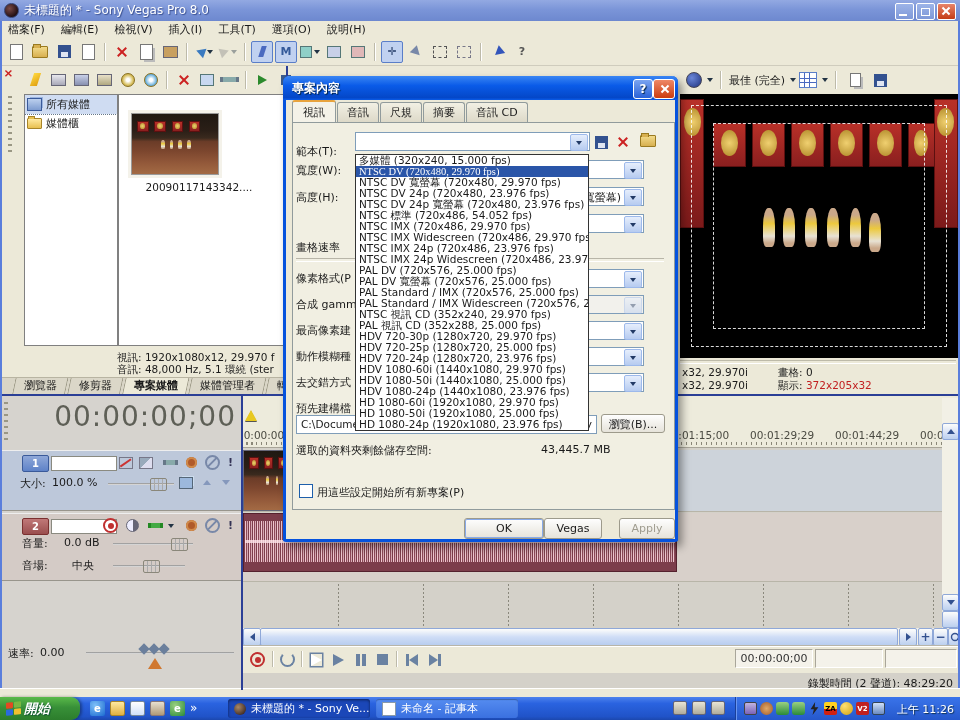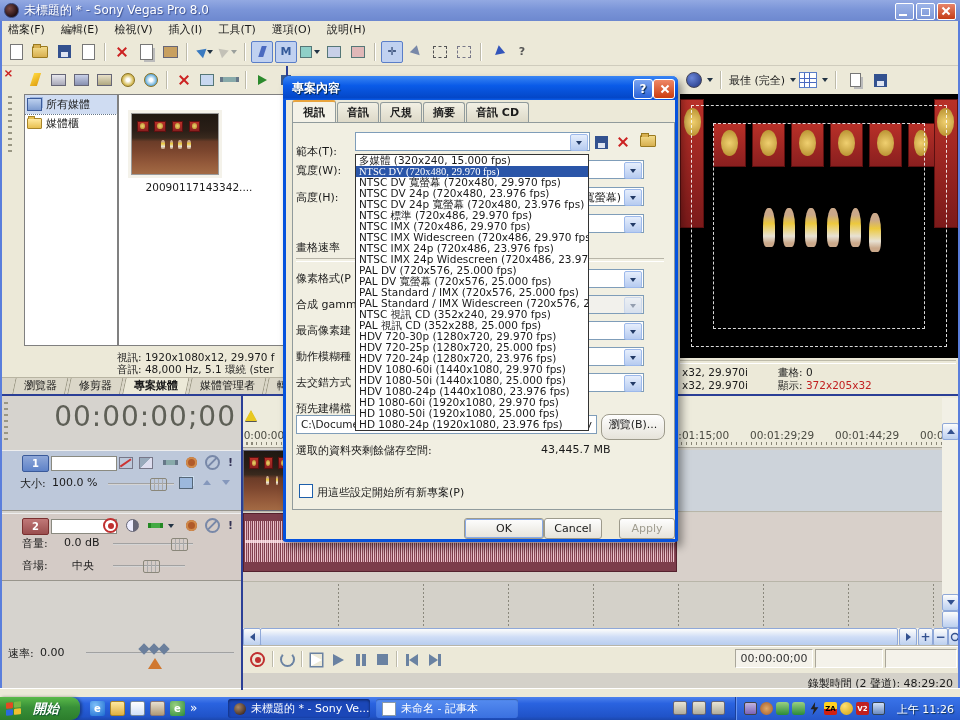--- a/index.html
+++ b/index.html
@@ -181,21 +181,21 @@
   #dialog{position:absolute;left:283px;top:76px;width:395px;height:466px;z-index:40;
     background:#ECE9D8;border:3px solid #0552dd;border-top:none;border-radius:6px 6px 3px 3px;
     box-shadow:4px 5px 9px rgba(0,0,0,.4);box-sizing:border-box;}
   #dlg-title{position:absolute;left:-3px;top:0;width:395px;height:24px;border-radius:6px 6px 0 0;
     background:linear-gradient(180deg,#3a86f3,#0a5be8 40%,#0447c8 90%,#0a5be8);
     color:#fff;font-weight:bold;font-size:12px;display:flex;align-items:center;padding-left:9px;box-sizing:border-box;text-shadow:1px 1px 1px #024;}
   .dlg-btn{position:absolute;top:3px;width:18px;height:18px;border:1px solid #fff;border-radius:3px;color:#fff;font-weight:bold;
     display:flex;align-items:center;justify-content:center;font-size:12px;
     background:linear-gradient(180deg,#7ba4f0,#2a62d8);}
   .dlg-btn.close{background:linear-gradient(180deg,#ee8866,#cc3c10);}
-  #dlg-tabs{position:absolute;left:6px;top:26px;display:flex;align-items:flex-end;height:20px;font-weight:bold;}
+  #dlg-tabs{position:absolute;left:6px;top:26px;display:flex;align-items:flex-end;height:20px;}
   .dtab{padding:2px 9px;border:1px solid #919b9c;border-bottom:none;border-radius:3px 3px 0 0;
     background:linear-gradient(#f2f0e4,#ddd9c8);margin-right:1px;white-space:nowrap;}
   .dtab.active{background:#f4f2e8;padding:3px 10px;position:relative;top:1px;border-top:2px solid #e8a33d;}
   #dlg-panel{position:absolute;left:6px;top:46px;width:381px;height:386px;border:1px solid #919b9c;background:#f1efe2;}
   .dlabel{position:absolute;left:10px;white-space:nowrap;}
   .field{position:absolute;height:19px;background:#fff;border:1px solid #7f9db9;box-sizing:border-box;}
   .combo .carrow{position:absolute;right:1px;top:1px;width:16px;height:15px;
     background:linear-gradient(#e6eefc,#b6cbf0);border:1px solid #9db9eb;border-radius:2px;display:flex;align-items:center;justify-content:center;}
   .combo .carrow::after{content:"";width:0;height:0;border-left:3.5px solid transparent;border-right:3.5px solid transparent;border-top:4.5px solid #223a66;}
   .combo.disabled{background:#f2f1ec;}
@@ -212,21 +212,21 @@
   .chk{position:absolute;width:12px;height:12px;background:#fff;border:1px solid #1d5fab;}
   .pathtext{position:absolute;left:10px;top:339px;width:301px;height:19px;background:#fff;border:1px solid #7f9db9;box-sizing:border-box;
     display:flex;justify-content:space-between;padding:2px 4px;font-size:10.5px;overflow:hidden;}
 
   
   #statusbar{position:absolute;left:0;top:688px;width:960px;height:9px;background:#ECE9D8;border-top:1px solid #fff;}
   #taskbar{position:absolute;left:0;top:697px;width:960px;height:23px;z-index:60;
     background:linear-gradient(180deg,#4d82ed,#2a63e0 28%,#2053c8 85%,#1b47ae);}
   #start-btn{position:absolute;left:0;top:0;width:80px;height:23px;border-radius:0 9px 9px 0;
     background:linear-gradient(180deg,#5aba49,#389038 45%,#2c7d2c);box-shadow:2px 0 3px rgba(0,0,0,.35);
-    display:flex;align-items:center;color:#fff;font-weight:bold;font-style:italic;font-size:13px;gap:12px;padding-left:6px;box-sizing:border-box;text-shadow:1px 1px 1px #153;}
+    display:flex;align-items:center;color:#fff;font-weight:bold;font-style:italic;font-size:13px;gap:3px;padding-left:6px;box-sizing:border-box;text-shadow:1px 1px 1px #153;}
   .xpflag{width:15px;height:14px;display:grid;grid-template-columns:7px 7px;grid-template-rows:6px 6px;gap:1px;transform:skewY(-6deg);}
   .xpflag i{border-radius:1px;}
   .ql-icon{width:15px;height:15px;border-radius:2px;display:flex;align-items:center;justify-content:center;color:#fff;font-size:10px;font-weight:bold;}
   .q-ie{background:radial-gradient(circle at 35% 30%,#7ec0f8,#1a6ad0);}
   .q-folder{background:linear-gradient(#ffe9a0,#e0b040);border:1px solid #a8852a;box-sizing:border-box;}
   .q-note{background:linear-gradient(#fff,#cfe0f8);border:1px solid #789;color:#456;box-sizing:border-box;}
   .q-paint{background:linear-gradient(#e8e0d0,#b09a78);border:1px solid #877;box-sizing:border-box;}
   .q-msn{background:radial-gradient(circle at 35% 30%,#9ad080,#2a8a3a);}
   .chev{color:#fff;font-size:12px;}
   .taskbtn{position:absolute;top:2px;width:142px;height:19px;border-radius:3px;color:#fff;font-size:11px;
@@ -757,36 +757,36 @@
         <div class="carrow"></div>
       </div>
     <div class="field combo" style="left:172px;top:297px;width:186px;">
         <div class="carrow"></div>
       </div>
 
     <div class="pathtext">
       <span>C:\Documen</span>
       <span>ny</span>
     </div>
-    <div class="xpbtn" style="position:absolute;left:315px;top:338px;width:64px;height:26px;background:linear-gradient(#fefefe,#e6e3da);border:1px solid #9d9a8b;border-radius:8px;text-align:center;line-height:19px;box-sizing:border-box;">瀏覽(B)...</div>
+    <div class="xpbtn" style="position:absolute;left:315px;top:338px;width:64px;height:19px;background:linear-gradient(#fefefe,#e6e3da);border:1px solid #9d9a8b;border-radius:3px;text-align:center;line-height:19px;box-sizing:border-box;">瀏覽(B)...</div>
 
     <div class="dlabel" style="top:367px;">選取的資料夾剩餘儲存空間:</div>
     <div class="dlabel" style="left:255px;top:367px;">43,445.7 MB</div>
 
     <div class="chk" style="left:13px;top:408px;"></div>
     <div class="dlabel" style="left:31px;top:409px;">用這些設定開始所有新專案(P)</div>
 
     <div id="tpl-list">
 
     <div class="tpl-item"><span>多媒體 (320x240, 15.000 fps)</span></div>
         <div class="tpl-item selected"><span>NTSC DV (720x480, 29.970 fps)</span></div>
         <div class="tpl-item"><span>NTSC DV 寬螢幕 (720x480, 29.970 fps)</span></div>
         <div class="tpl-item"><span>NTSC DV 24p (720x480, 23.976 fps)</span></div>
         <div class="tpl-item"><span>NTSC DV 24p 寬螢幕 (720x480, 23.976 fps)</span></div>
-        <div class="tpl-item"><span>NTSC 標準 (720x486, 29.970 fps)</span></div>
+        <div class="tpl-item"><span>NTSC 標準 (720x486, 54.052 fps)</span></div>
         <div class="tpl-item"><span>NTSC IMX (720x486, 29.970 fps)</span></div>
         <div class="tpl-item"><span>NTSC IMX Widescreen (720x486, 29.970 fps)</span></div>
         <div class="tpl-item"><span>NTSC IMX 24p (720x486, 23.976 fps)</span></div>
         <div class="tpl-item"><span>NTSC IMX 24p Widescreen (720x486, 23.976 fps)</span></div>
         <div class="tpl-item"><span>PAL DV (720x576, 25.000 fps)</span></div>
         <div class="tpl-item"><span>PAL DV 寬螢幕 (720x576, 25.000 fps)</span></div>
         <div class="tpl-item"><span>PAL Standard / IMX (720x576, 25.000 fps)</span></div>
         <div class="tpl-item"><span>PAL Standard / IMX Widescreen (720x576, 25.000</span></div>
         <div class="tpl-item"><span>NTSC 視訊 CD (352x240, 29.970 fps)</span></div>
         <div class="tpl-item"><span>PAL 視訊 CD (352x288, 25.000 fps)</span></div>
@@ -796,21 +796,21 @@
         <div class="tpl-item"><span>HDV 1080-60i (1440x1080, 29.970 fps)</span></div>
         <div class="tpl-item"><span>HDV 1080-50i (1440x1080, 25.000 fps)</span></div>
         <div class="tpl-item"><span>HDV 1080-24p (1440x1080, 23.976 fps)</span></div>
         <div class="tpl-item"><span>HD 1080-60i (1920x1080, 29.970 fps)</span></div>
         <div class="tpl-item"><span>HD 1080-50i (1920x1080, 25.000 fps)</span></div>
         <div class="tpl-item"><span>HD 1080-24p (1920x1080, 23.976 fps)</span></div>
       </div>
 
     <div id="dlg-buttons">
       <div class="xpbtn focus" style="left:178px;width:80px;">OK</div>
-      <div class="xpbtn" style="left:258px;width:58px;">Cancel</div>
+      <div class="xpbtn" style="left:258px;width:58px;">Vegas</div>
       <div class="xpbtn disabled" style="left:333px;width:56px;">Apply</div>
     </div>
   </div>
 
   <div id="statusbar"></div>
 
   <div id="taskbar">
     <div id="start-btn">
       <span class="xpflag">
         <i style="background:#e34a22;"></i>

